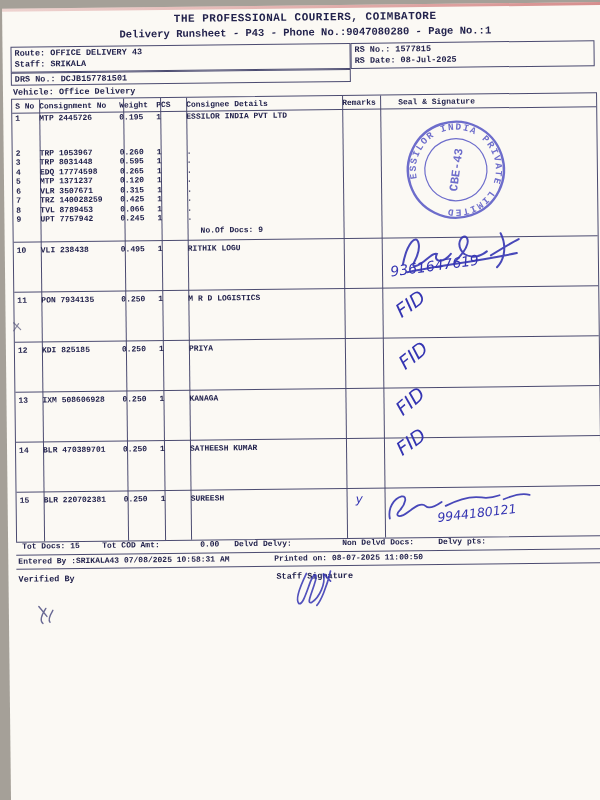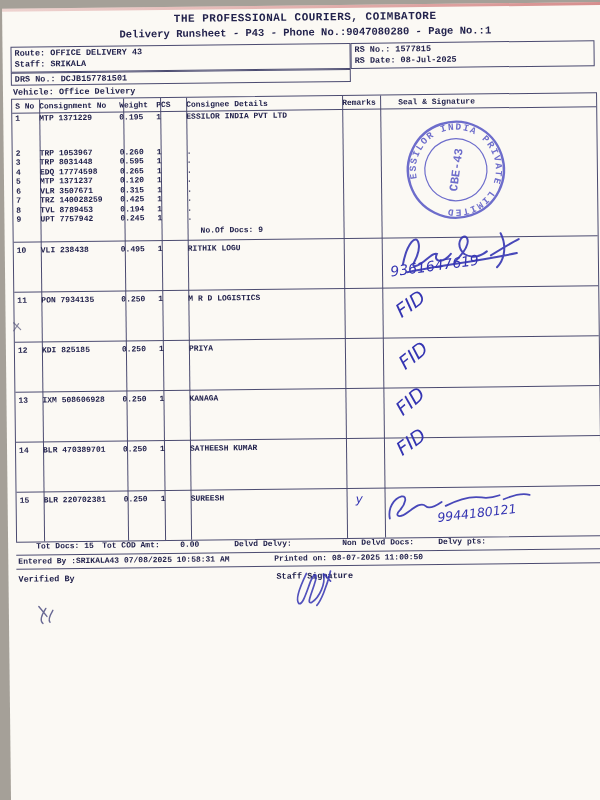--- a/index.html
+++ b/index.html
@@ -84,21 +84,21 @@
       <span class="c c-pcs">PCS</span>
       <span class="c c-cons">Consignee Details</span>
       <span class="c c-rem">Remarks</span>
       <span class="c c-seal">Seal &amp; Signature</span>
     </div>
 
     <div class="g1">
       <div class="g1lines">
           <div class="line">
     <span class="c c-sno">1</span>
-    <span class="c c-cn">MTP 1371229</span>
+    <span class="c c-cn">MTP 2445726</span>
     <span class="c c-wt">0.195</span>
     <span class="c c-pcs">1</span>
     <span class="c c-cons">ESSILOR INDIA PVT LTD</span>
   </div>
           <div class="line">
     <span class="c c-sno">2</span>
     <span class="c c-cn">TRP 1053967</span>
     <span class="c c-wt">0.260</span>
     <span class="c c-pcs">1</span>
     <span class="c c-cons">.</span>
@@ -134,21 +134,21 @@
           <div class="line">
     <span class="c c-sno">7</span>
     <span class="c c-cn">TRZ 140028259</span>
     <span class="c c-wt">0.425</span>
     <span class="c c-pcs">1</span>
     <span class="c c-cons">.</span>
   </div>
           <div class="line">
     <span class="c c-sno">8</span>
     <span class="c c-cn">TVL 8789453</span>
-    <span class="c c-wt">0.194</span>
+    <span class="c c-wt">0.066</span>
     <span class="c c-pcs">1</span>
     <span class="c c-cons">.</span>
   </div>
           <div class="line">
     <span class="c c-sno">9</span>
     <span class="c c-cn">UPT 7757942</span>
     <span class="c c-wt">0.245</span>
     <span class="c c-pcs">1</span>
     <span class="c c-cons">.</span>
   </div>
@@ -208,23 +208,23 @@
     <span class="c c-cn">BLR 220702381</span>
     <span class="c c-wt">0.250</span>
     <span class="c c-pcs">1</span>
     <span class="c c-cons">SUREESH</span>
   </div>
         </div>
       </div>
   </div>
 
   <div class="mono totals">
-    <span style="left:20px">Tot Docs: 15</span>
+    <span style="left:6px">Tot Docs: 15</span>
     <span style="left:86px">Tot COD Amt:</span>
-    <span style="left:164px">0.00</span>
+    <span style="left:184px">0.00</span>
     <span style="left:218px">Delvd Delvy:</span>
     <span style="left:326px">Non Delvd Docs:</span>
     <span style="left:422px">Delvy pts:</span>
   </div>
   <div class="hline" style="top:546px"></div>
   <div class="mono entered">
     <span style="left:2px">Entered By :SRIKALA43 07/08/2025 10:58:31 AM</span>
     <span style="left:258px">Printed on: 08-07-2025 11:00:50</span>
   </div>
   <div class="hline" style="top:560px"></div>

